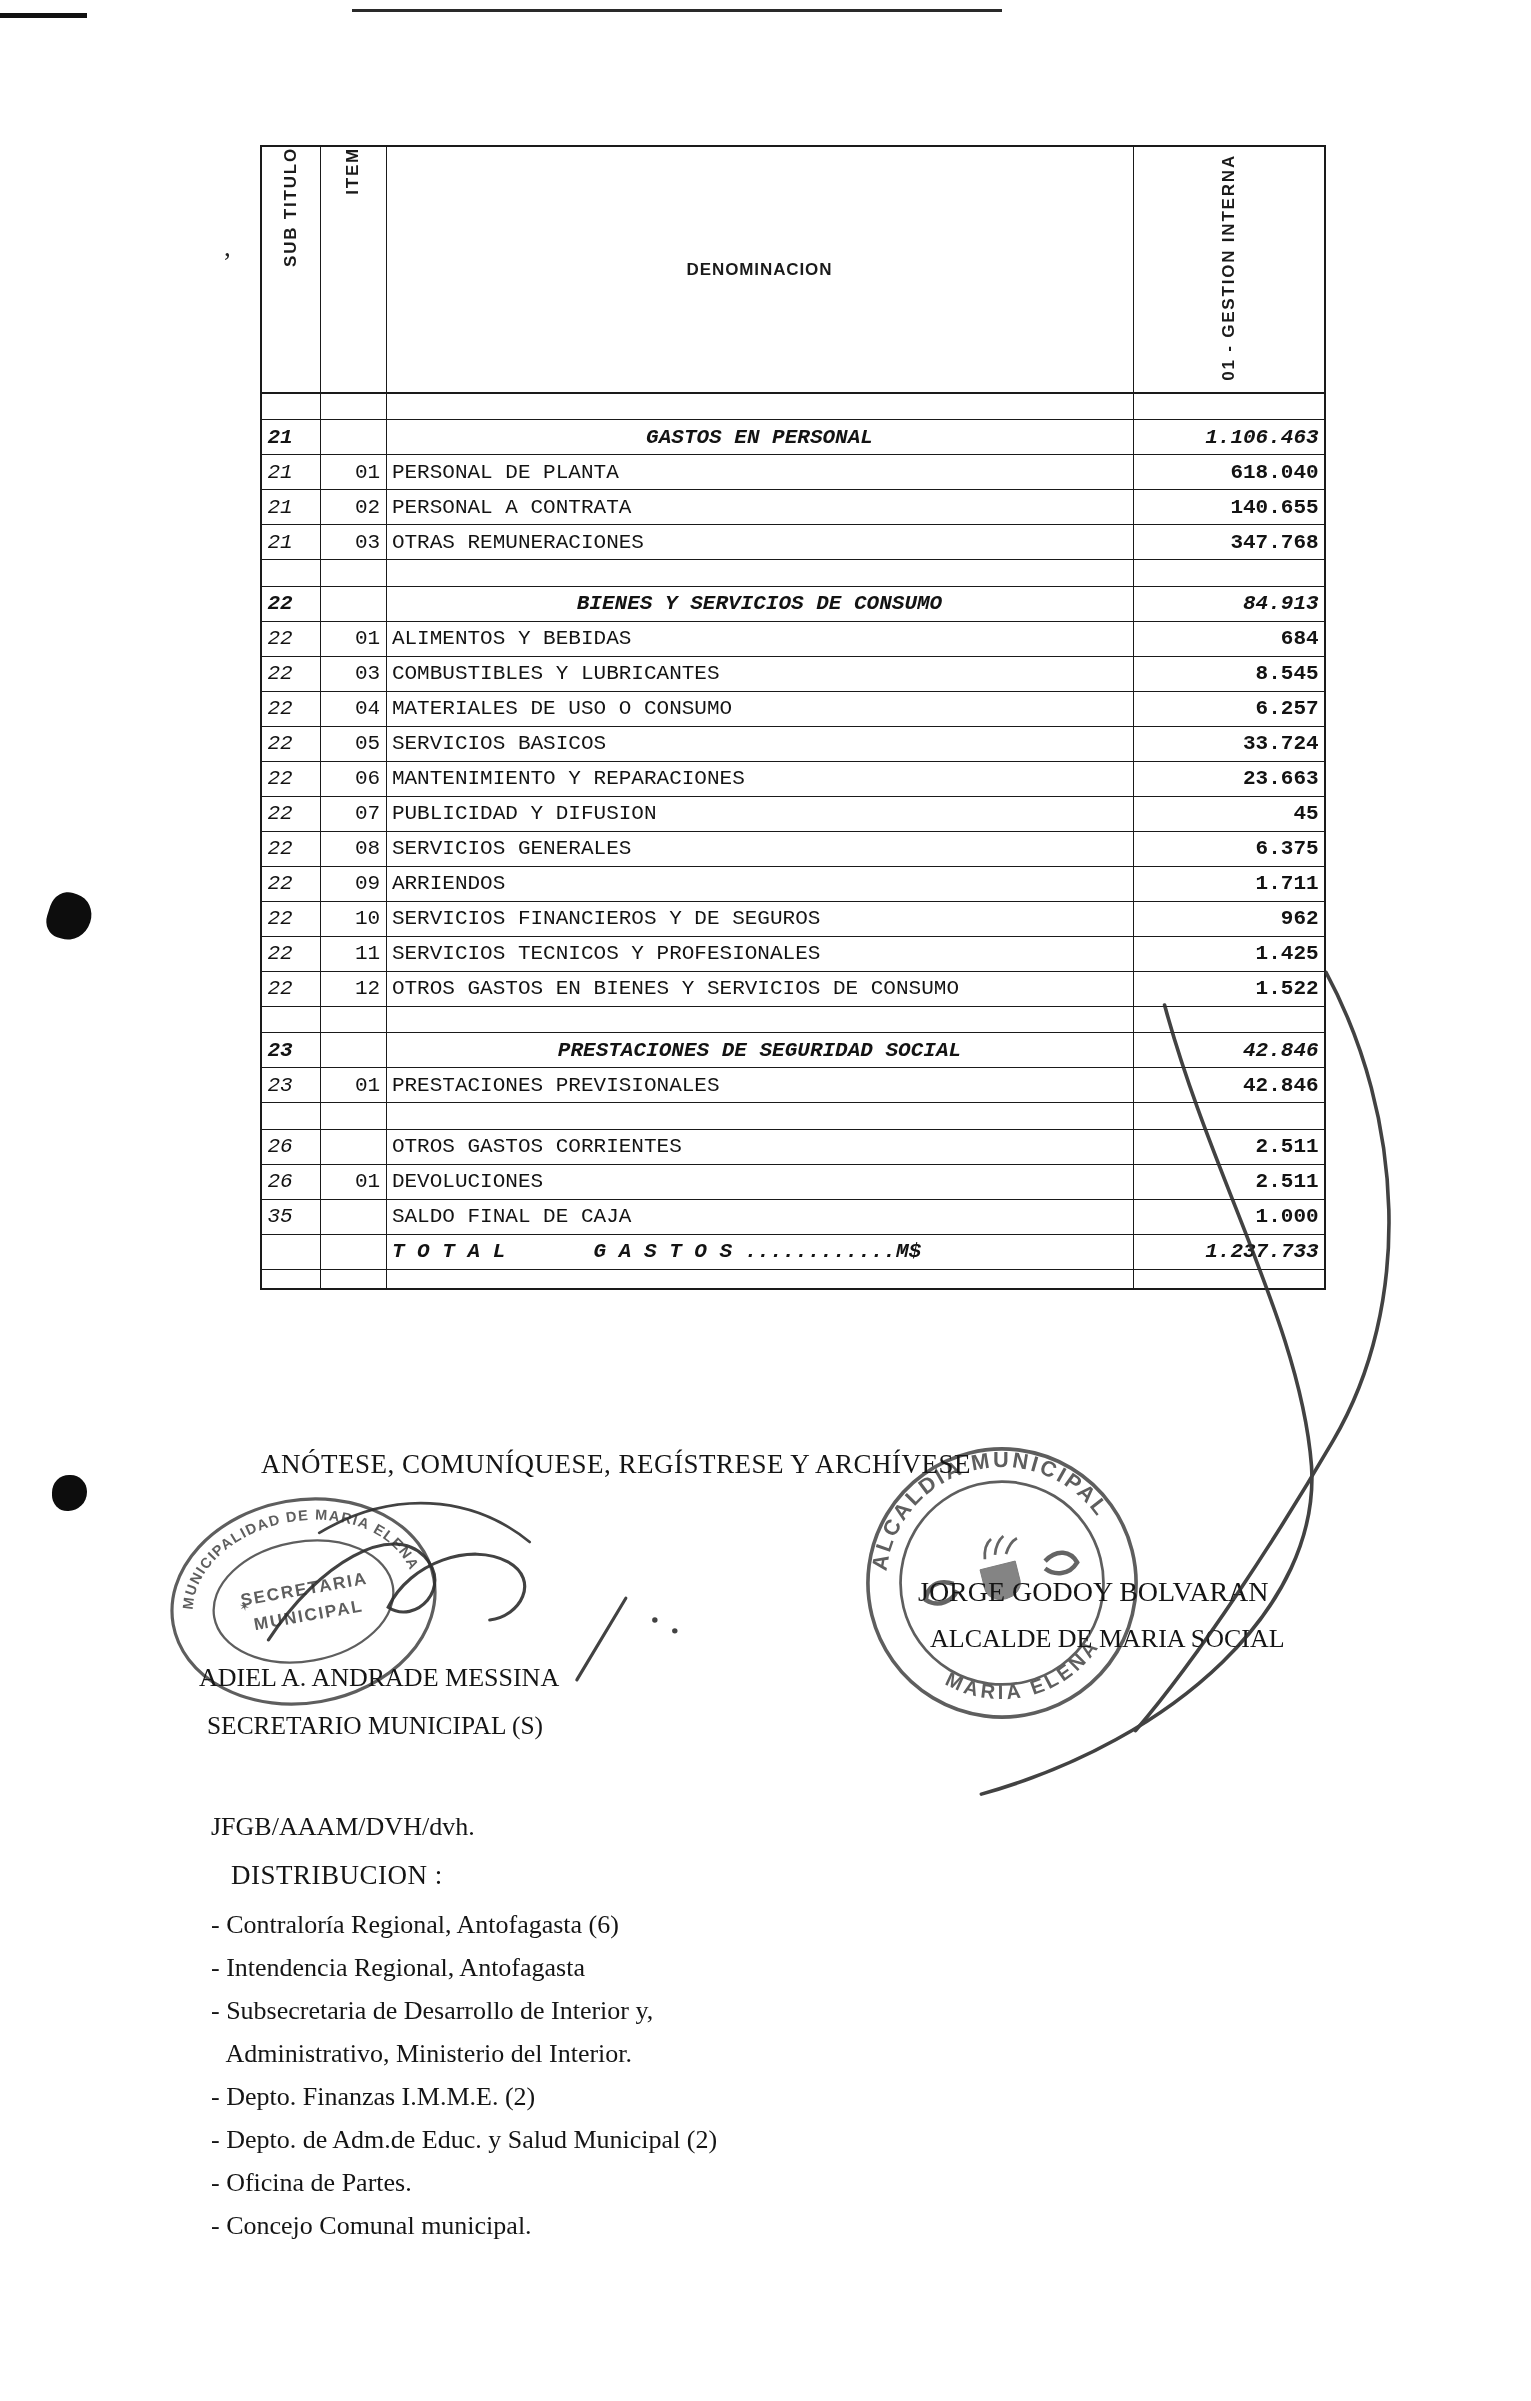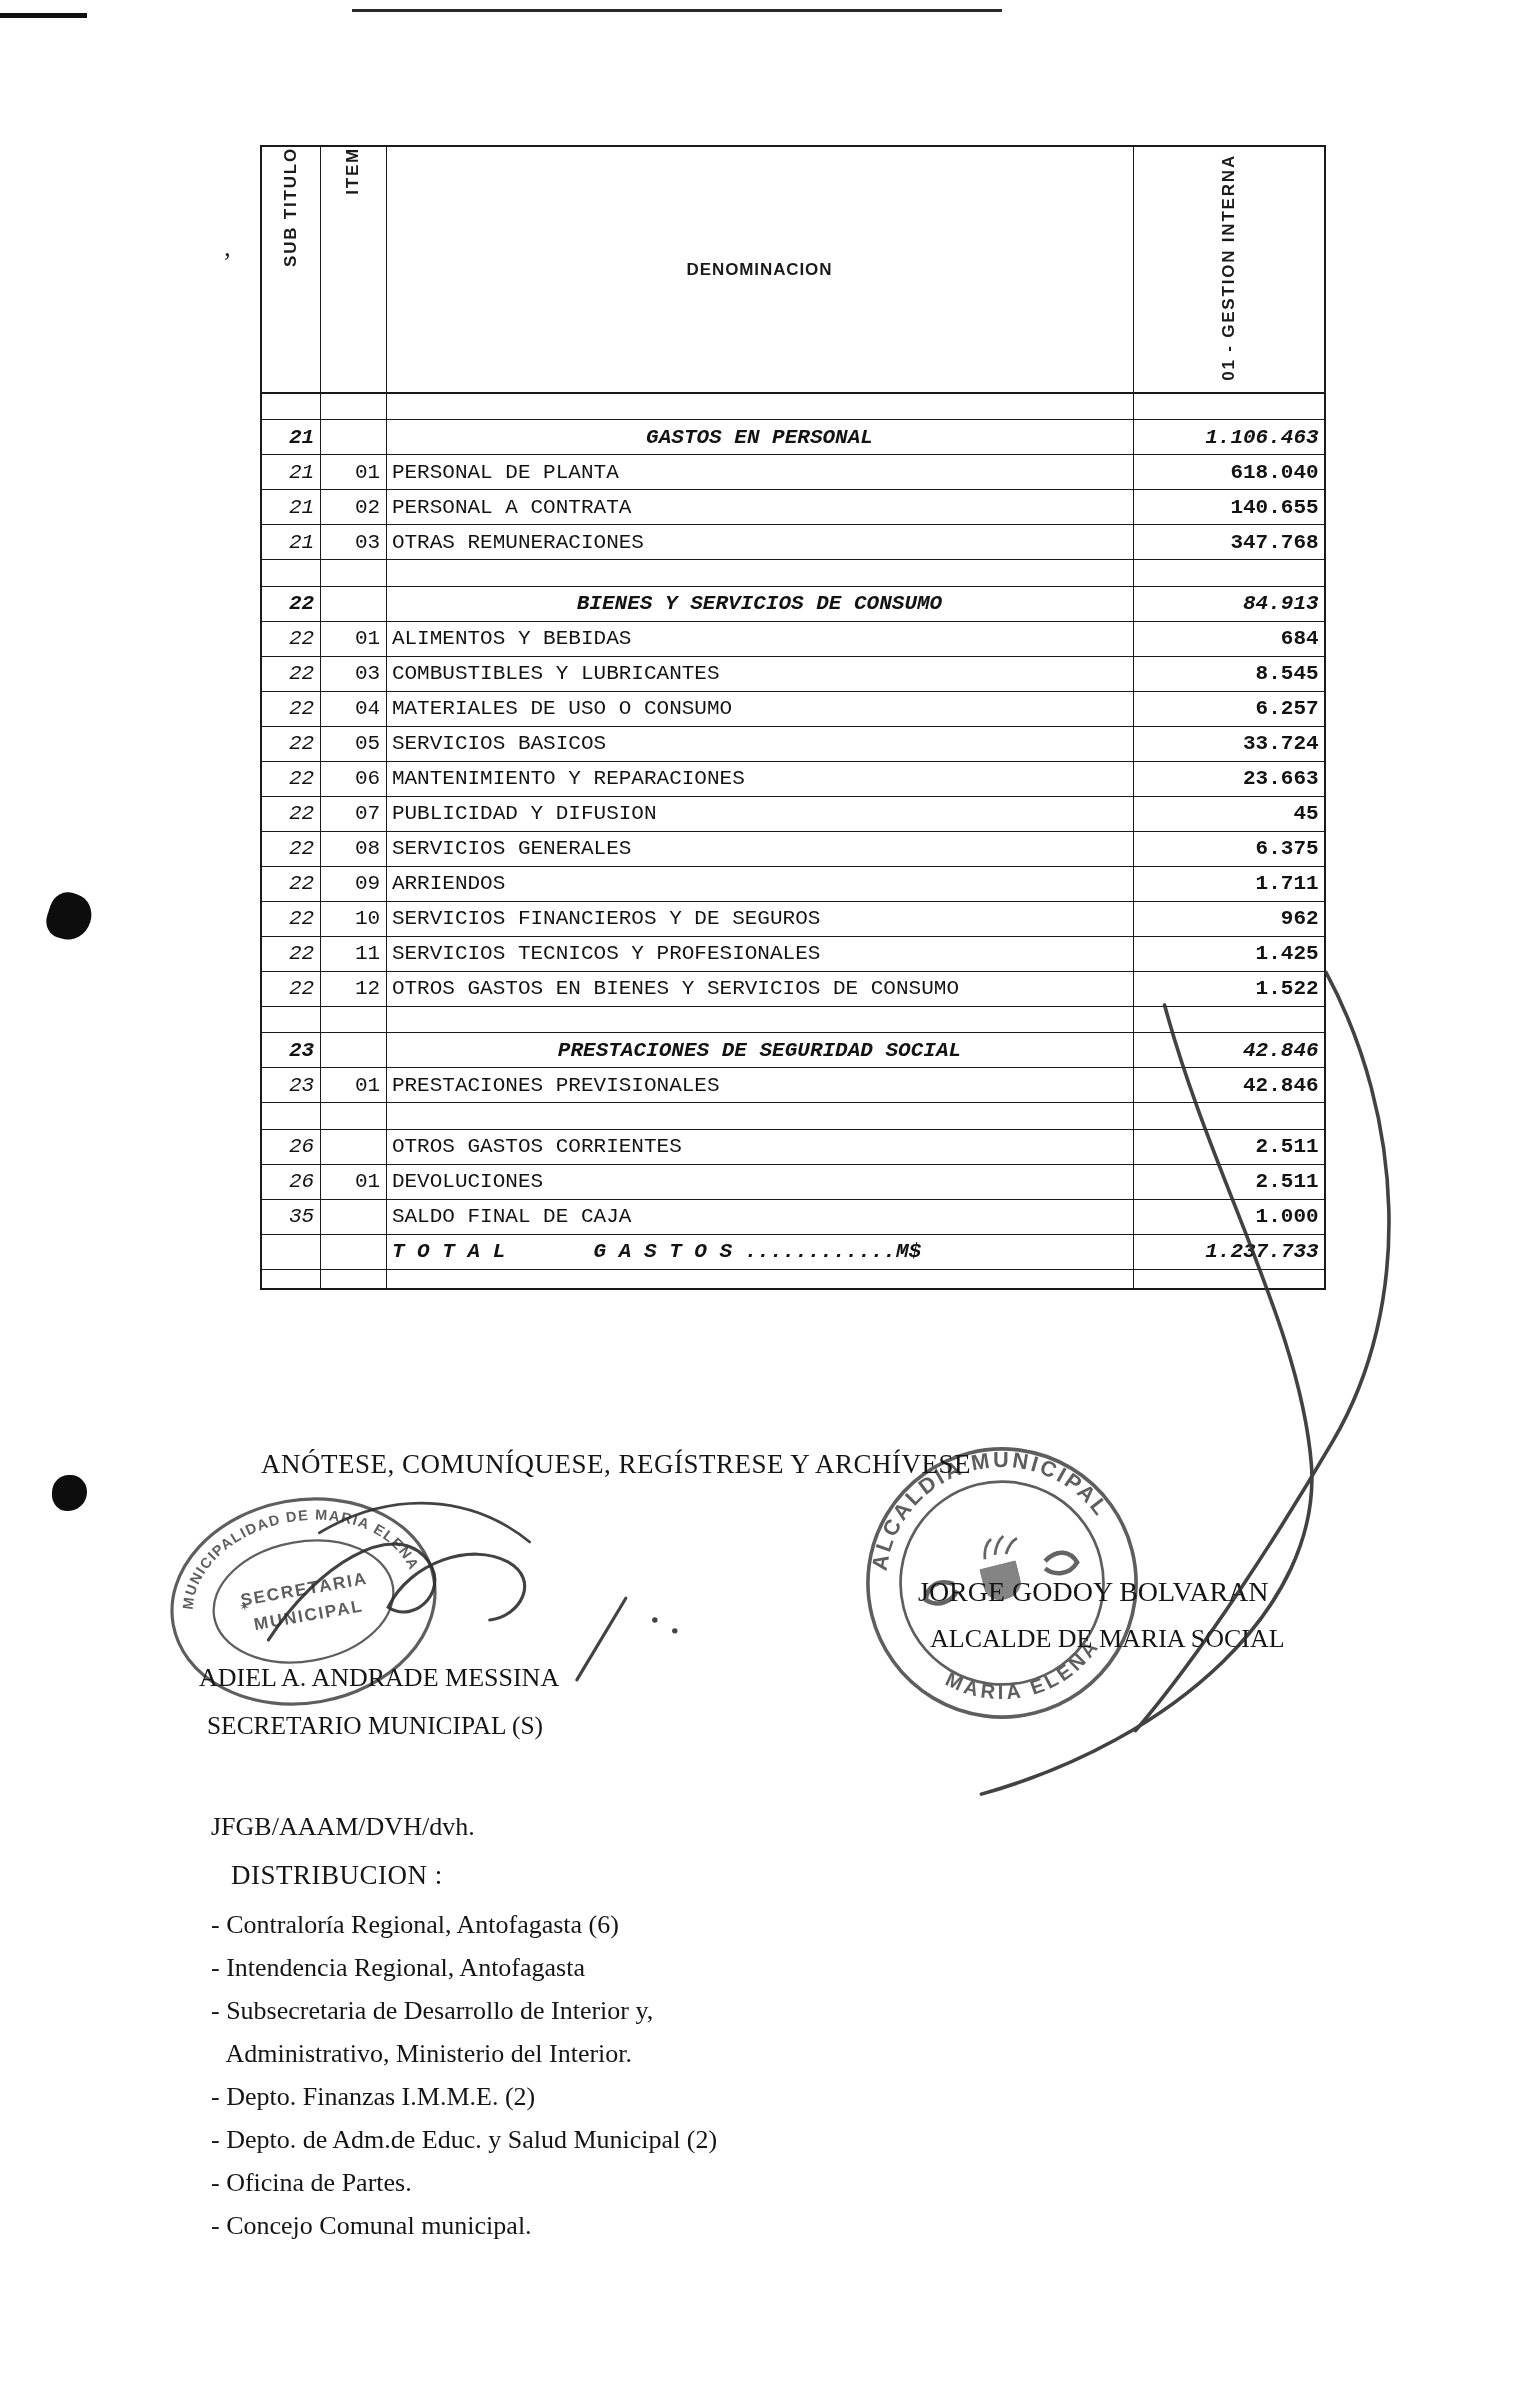--- a/index.html
+++ b/index.html
@@ -36,21 +36,21 @@
   .vtext{writing-mode:vertical-rl;transform:rotate(180deg);display:inline-block;letter-spacing:1.8px;}
   .budget-table td{
     border-left:1.8px solid #1a1a1a;border-right:1.8px solid #1a1a1a;
     height:34px;padding:0 5.4px;font-family:"Liberation Mono", monospace;
     font-size:21px;color:#131313;overflow:hidden;white-space:nowrap;
   }
   .row-detail td,.row-section td,.row-total td{border-bottom:1.8px solid #1a1a1a;}
   .row-blank td{border-bottom:none;height:25.4px;}
   .row-blank-end td{border-bottom:none;height:18px;}
   .after-blank td{border-top:1.8px solid #1a1a1a;}
-  .cell-sub{text-align:right;font-style:italic;margin-top:16px;}
+  .cell-sub{text-align:left;font-style:italic;margin-top:16px;}
   .cell-item{text-align:right;}
   .cell-den{padding-left:9px;}
   .cell-amount{
     text-align:right;padding-right:9px;
     font-family:"Liberation Sans", sans-serif;font-weight:bold;font-size:22px;
   }
   .row-section .cell-den{text-align:center;font-style:italic;font-weight:bold;}
   .row-section .cell-sub{font-weight:bold;}
   .row-section .cell-amount{font-style:italic;}
   .row-total .cell-den{font-style:italic;font-weight:bold;white-space:pre;margin-top:32px;}

